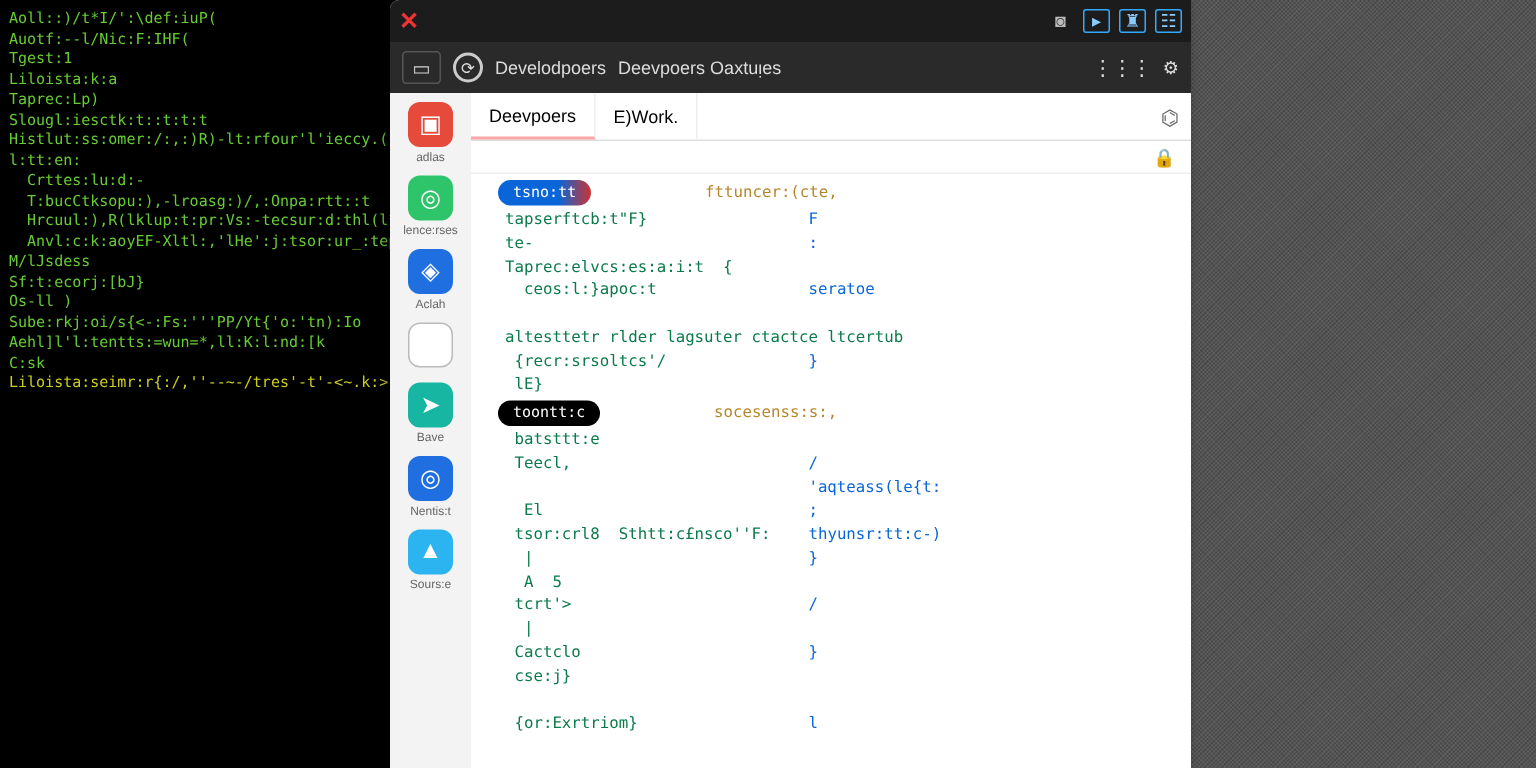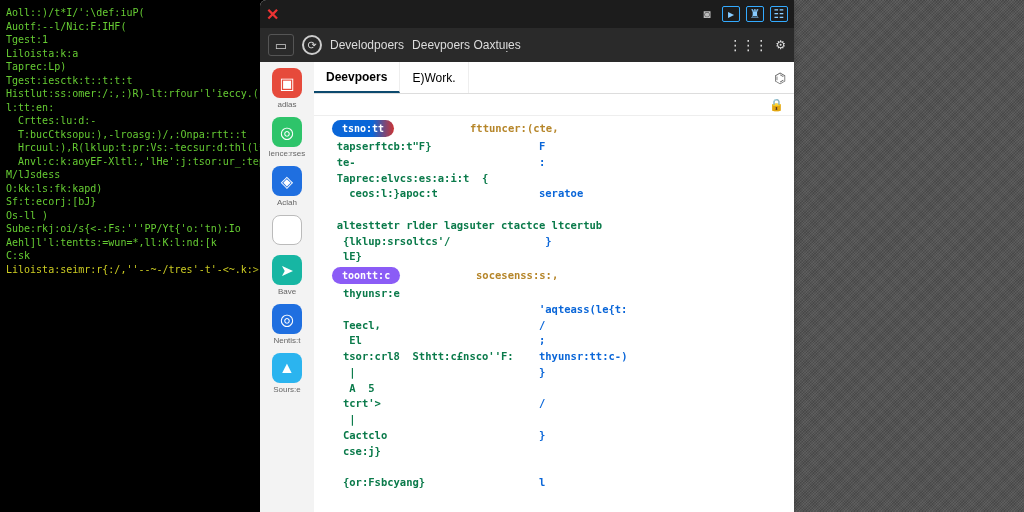--- a/index.html
+++ b/index.html
@@ -18,52 +18,51 @@
 .circ-icon { width: 20px; height: 20px; border: 2px solid #ccc; border-radius: 50%; display: flex; align-items: center; justify-content: center; font-size: 11px; }
 .tb-space { flex: 1; }
 .grid-icon { font-size: 14px; letter-spacing: -1px; }
 .body-row { flex: 1; display: flex; min-height: 0; }
 .sidebar { width: 54px; background: #f3f3f3; display: flex; flex-direction: column; align-items: center; padding-top: 6px; gap: 8px; font-size: 8px; color: #666; }
 .sbitem { display: flex; flex-direction: column; align-items: center; gap: 2px; cursor: pointer; }
 .sbicon { width: 30px; height: 30px; border-radius: 8px; display: flex; align-items: center; justify-content: center; color: #fff; font-size: 16px; }
 .main { flex: 1; display: flex; flex-direction: column; min-width: 0; }
 .subtabs { height: 32px; border-bottom: 1px solid #ddd; display: flex; align-items: center; font-size: 12px; }
 .subtab { padding: 0 12px; height: 100%; display: flex; align-items: center; border-right: 1px solid #eee; }
-.subtab.active { border-bottom: 2px solid #0c4a6e; font-weight: 700; }
+.subtab.active { border-bottom: 2px solid #fca5a5; font-weight: 400; }
 .subtab-space { flex: 1; }
 .sbt-icon { width: 28px; text-align: center; font-size: 14px; color: #666; }
 .lockrow { height: 22px; border-bottom: 1px solid #eee; display: flex; justify-content: flex-end; align-items: center; padding-right: 10px; color: #888; font-size: 12px; }
 .code { flex: 1; overflow: hidden; font-family: monospace; font-size: 10.5px; line-height: 1.5; padding: 2px 0; }
-.cline { white-space: pre; padding: 0 10px; font-weight: bold; }
+.cline { white-space: pre; padding: 0 10px; }
 .pill { display: inline-block; color: #fff; padding: 1px 10px; border-radius: 9px; margin: 2px 0 2px 8px; font-size: 10px; }
 .pill.red { background: linear-gradient(90deg,#0a66d8 65%,#c33 100%); }
-.pill.blue { background: #8b5cf6; }
+.pill.blue { background: #000000; }
 .kw { color: #0a7a4a; }
 .fn { color: #0a66d8; }
 .tok { color: #b6862a; }
 .noise { width: 230px; height: 512px; background: #555; background-image: repeating-linear-gradient(45deg, rgba(255,255,255,.05) 0 1px, transparent 1px 2px), repeating-linear-gradient(-45deg, rgba(0,0,0,.15) 0 1px, transparent 1px 2px); }
 </style>
 </head>
 <body>
 
 <div class="terminal" id="term">
     <div class="line">Aoll::)/t*I/':\def:iuP(</div>
     <div class="line">Auotf:--l/Nic:F:IHF(</div>
     <div class="line">Tgest:1</div>
     <div class="line">Liloista:k:a</div>
     <div class="line">Taprec:Lp)</div>
-    <div class="line">Tgest:iesctk:t::t:t:t</div>
+    <div class="line">Slougl:iesctk:t::t:t:t</div>
     <div class="line">Histlut:ss:omer:/:,:)R)-lt:rfour'l'ieccy.(':{:-{</div>
     <div class="line">l:tt:en:</div>
     <div class="line">  Crttes:lu:d:-</div>
     <div class="line">  T:bucCtksopu:),-lroasg:)/,:Onpa:rtt::t</div>
     <div class="line">  Hrcuul:),R(lklup:t:pr:Vs:-tecsur:d:thl(l*}</div>
     <div class="line">  Anvl:c:k:aoyEF-Xltl:,'lHe':j:tsor:ur_:tep&gt;:t</div>
     <div class="line">M/lJsdess</div>
-    <div class="line">O:kk:ls:fk:kapd)</div>
     <div class="line">Sf:t:ecorj:[bJ}</div>
     <div class="line">Os-ll )</div>
     <div class="line">Sube:rkj:oi/s{&lt;-:Fs:'''PP/Yt{'o:'tn):Io</div>
     <div class="line">Aehl]l'l:tentts:=wun=*,ll:K:l:nd:[k</div>
     <div class="line">C:sk</div>
     <div class="line"></div>
     <div class="line warn">Liloista:seimr:r{:/,''--~-/tres'-t'-&lt;~.k:&gt;:-{:{:</div>
   </div>
 
 <div class="devwin">
@@ -133,34 +132,34 @@
         <span>🔒</span>
       </div>
       <div class="code" id="code">
           <div class="cline"><span class="pill red">tsno:tt</span><span class="tok">            fttuncer:(cte,</span></div>
           <div class="cline"><span class="kw">  tapserftcb:t"F}</span>                 <span class="fn">F</span></div>
           <div class="cline"><span class="kw">  te-</span>                             <span class="fn">:</span></div>
           <div class="cline"><span class="kw">  Taprec:elvcs:es:a:i:t  {</span>        <span class="fn"></span></div>
           <div class="cline"><span class="kw">    ceos:l:}apoc:t</span>                <span class="fn">seratoe</span></div>
           <div class="cline"><span class="kw"></span>                                  <span class="fn"></span></div>
           <div class="cline"><span class="kw">  altesttetr rlder lagsuter ctactce ltcertub</span>  <span class="fn"></span></div>
-          <div class="cline"><span class="kw">   {lklup:srsoltcs'/</span>               <span class="fn">}</span></div>
+          <div class="cline"><span class="kw">   {recr:srsoltcs'/</span>               <span class="fn">}</span></div>
           <div class="cline"><span class="kw">   lE}</span>                            <span class="fn"></span></div>
           <div class="cline"><span class="pill blue">toontt:c</span><span class="tok">            socesenss:s:,</span></div>
-          <div class="cline"><span class="kw">   thyunsr:e</span>                      <span class="fn"></span></div>
+          <div class="cline"><span class="kw">   batsttt:e</span>                      <span class="fn"></span></div>
+          <div class="cline"><span class="kw">   Teecl,</span>                         <span class="fn">/</span></div>
           <div class="cline"><span class="kw"></span>                                  <span class="fn">'aqteass(le{t:</span></div>
-          <div class="cline"><span class="kw">   Teecl,</span>                         <span class="fn">/</span></div>
           <div class="cline"><span class="kw">    El</span>                            <span class="fn">;</span></div>
           <div class="cline"><span class="kw">   tsor:crl8  Sthtt:c£nsco''F:</span>    <span class="fn">thyunsr:tt:c-)</span></div>
           <div class="cline"><span class="kw">    |</span>                             <span class="fn">}</span></div>
           <div class="cline"><span class="kw">    A  5</span>                          <span class="fn"></span></div>
           <div class="cline"><span class="kw">   tcrt'&gt;</span>                         <span class="fn">/</span></div>
           <div class="cline"><span class="kw">    |</span>                             <span class="fn"></span></div>
           <div class="cline"><span class="kw">   Cactclo</span>                        <span class="fn">}</span></div>
           <div class="cline"><span class="kw">   cse:j}</span>                         <span class="fn"></span></div>
           <div class="cline"><span class="kw"></span>                                  <span class="fn"></span></div>
-          <div class="cline"><span class="kw">   {or:Fsbcyang}</span>                  <span class="fn">l</span></div>
+          <div class="cline"><span class="kw">   {or:Exrtriom}</span>                  <span class="fn">l</span></div>
         </div>
     </div>
   </div>
 </div>
 
 <div class="noise"></div>
 
 </body></html>

